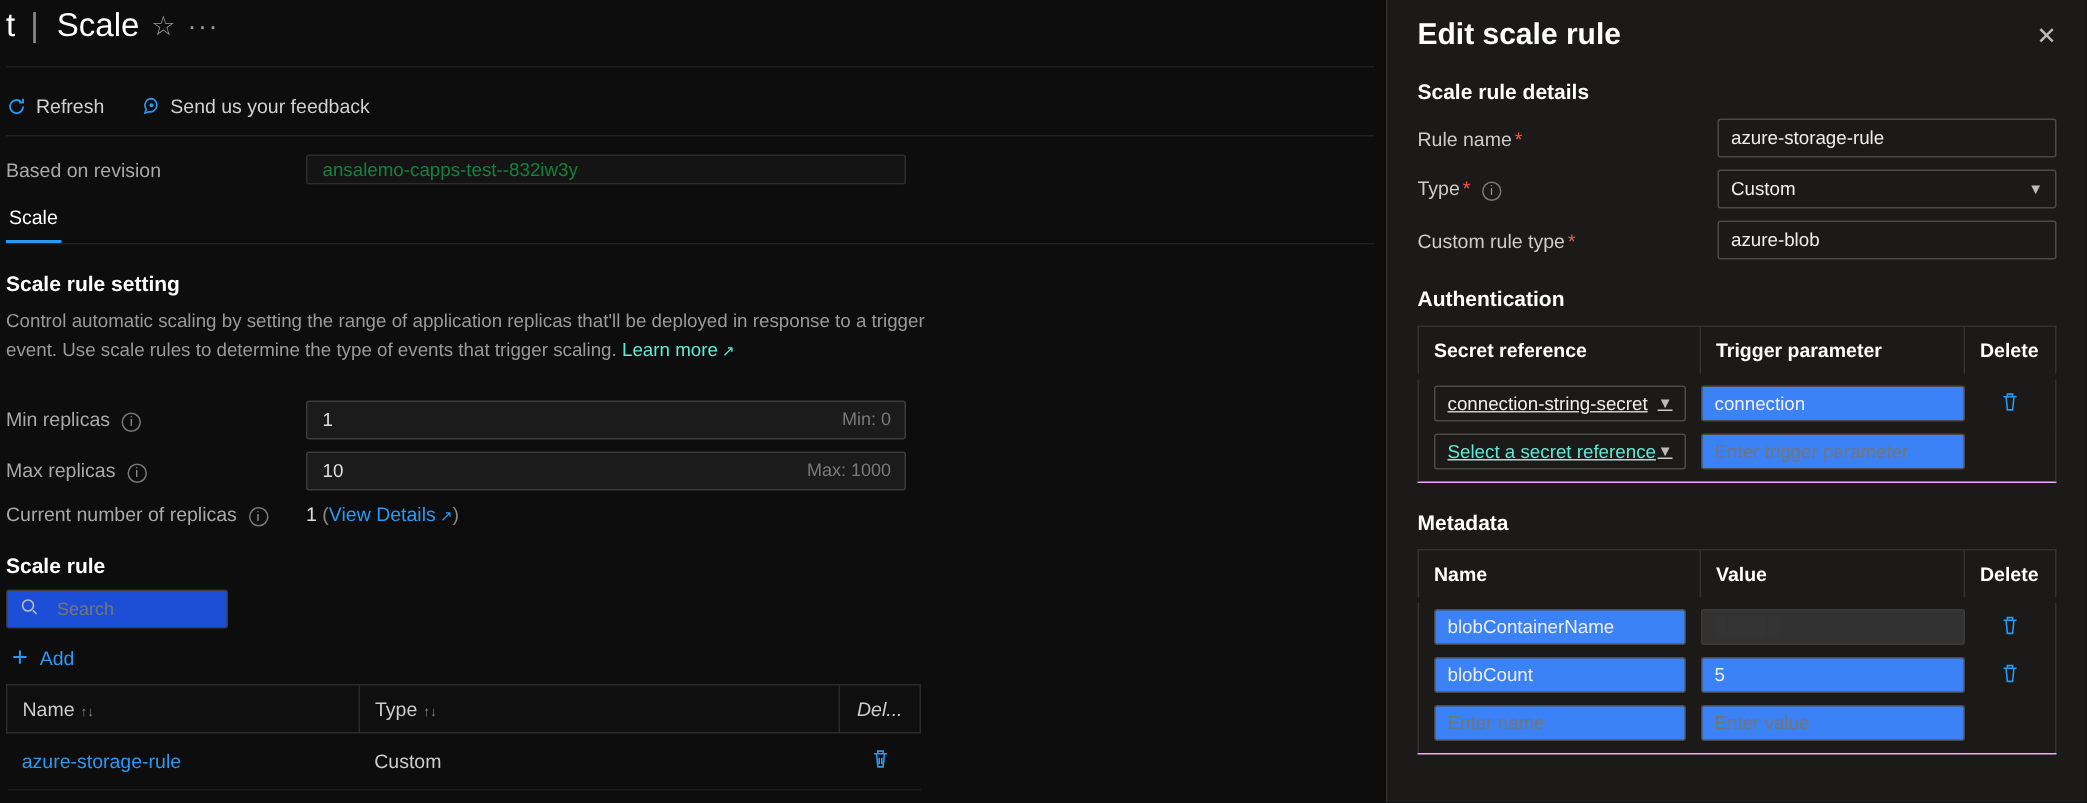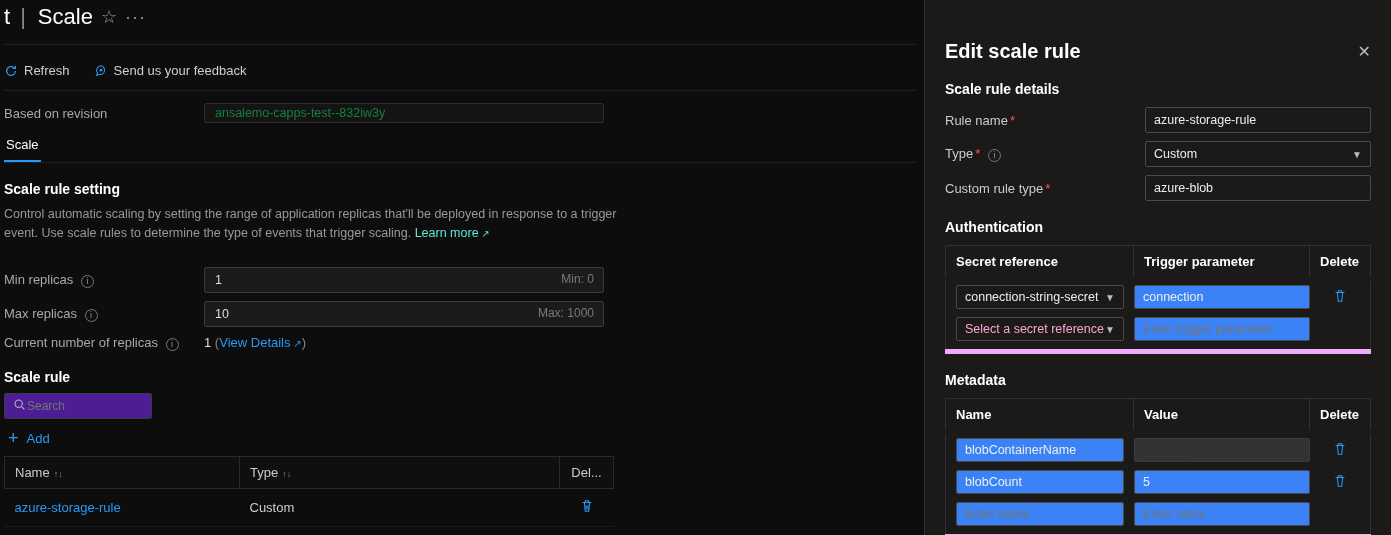--- a/index.html
+++ b/index.html
@@ -42,59 +42,59 @@
     .desc { color:#999; line-height:1.5; max-width:620px; font-size:12.5px;}
     .link { color:#5eead4; cursor:pointer; text-decoration:none;}
     .link:after{ content:" \2197"; font-size:10px;}
 
     .num-input-wrap{ flex:0 0 400px; position:relative; }
     .num-input { width:100%; background:#1b1b1b; border:1px solid #3b3b3b; border-radius:2px; color:#ddd; padding:5px 10px; font-size:12.5px;}
     .hint { position:absolute; right:10px; top:5px; color:#7a7a7a; font-size:12px;}
 
     .info-i { display:inline-block; width:13px;height:13px;border:1px solid #777;border-radius:50%; font-size:9px; line-height:11px; text-align:center; color:#999; margin-left:4px; cursor:help;}
 
-    .search-box { width:148px; display:flex; align-items:center; gap:1px; border:1px solid #3b3b3b; border-radius:2px; padding:4px 8px; background:#4c1d95; margin-top:4px;}
+    .search-box { width:148px; display:flex; align-items:center; gap:12px; border:1px solid #3b3b3b; border-radius:2px; padding:4px 8px; background:#1d4ed8; margin-top:4px;}
     .search-box input { background:transparent; border:none; outline:none; color:#ccc; font-size:12px; width:100%;}
     .search-ico{ color:#bbb; font-size:13px;}
 
     .add-btn { display:inline-flex; align-items:center; gap:8px; color:#2899f5; cursor:pointer; margin:12px 0 10px 4px; font-size:13px;}
     .plus-ico{ font-size:18px; line-height:14px;}
 
     table.rules { width:610px; border-collapse:collapse; }
     table.rules th { text-align:left; font-weight:400; padding:8px 10px; border:1px solid #2a2a2a; font-size:13px; color:#ccc; background:#0f0f0f;}
     table.rules th .sort{ color:#888; font-size:9px; margin-left:4px;}
     table.rules td { padding:10px 10px; border-bottom:1px solid #1b1b1b; font-size:13px;}
-    table.rules .del-col{ width:54px; text-align:center;}
+    table.rules .del-col{ width:54px; text-align:center;font-style:italic;}
     table.rules .type-col{ width:320px;}
 
     .trash { color:#2899f5; cursor:pointer; font-size:14px;}
 
     
-    .panel-head { display:flex; justify-content:space-between; align-items:center; margin-bottom:16px;margin-top:28px;}
+    .panel-head { display:flex; justify-content:space-between; align-items:center; margin-bottom:16px;}
     .panel-title{ font-size:20px; color:#fff; font-weight:600;}
     .close-x{ color:#bbb; font-size:16px; cursor:pointer;}
     .section-sub { color:#fff; font-size:14px; font-weight:600; margin: 18px 0 10px 0;}
 
     .form-row { display:flex; align-items:center; margin:8px 0;}
     .form-label { width:200px; color:#ccc; font-size:13px;}
     .form-label .req{ color:#ff5252; margin-left:2px;}
     .form-input { flex:1; background:#1b1a19; border:1px solid #4b4a48; border-radius:2px; color:#eee; padding:5px 8px; font-size:12.5px; min-width:0;}
     .form-select { flex:1; background:#1b1a19; border:1px solid #4b4a48; border-radius:2px; color:#eee; padding:5px 8px; font-size:12.5px; display:flex; justify-content:space-between; align-items:center; cursor:pointer; min-width:0;}
     .chev { font-size:10px; color:#bbb;}
     
     .grid-head { display:flex; border:1px solid #323130; border-bottom:none; margin-top:6px;}
     .grid-head > div { padding:8px 10px; border-right:1px solid #323130; font-weight:600; color:#fff; font-size:13px;}
     .grid-head > div:last-child{border-right:none;}
     .gc-a{ flex:0 0 188px;}
     .gc-b{ flex:1;}
     .gc-c{ flex:0 0 60px; text-align:left;}
 
     .grid-row { display:flex; align-items:center; padding:4px 10px 4px 10px; gap:10px; border-left:1px solid #323130; border-right:1px solid #323130;}
     .grid-row:last-of-type{ padding-bottom:8px; }
-    .grid-wrap { border-bottom:5px solid #f0abfc; padding-top:4px;}
+    .grid-wrap { border-bottom:1px solid #f0abfc; padding-top:4px;text-decoration:underline;}
     .gc-a-in{ flex:0 0 168px;}
     .gc-b-in{ flex:1;}
     .gc-c-in{ flex:0 0 40px; text-align:center;}
 
     .mini-input{ width:100%; background:#3b82f6; border:1px solid #4b4a48; border-radius:2px; color:#eee; padding:4px 8px; font-size:12.5px;}
     .mini-select{ width:100%; background:#1b1a19; border:1px solid #4b4a48; border-radius:2px; color:#eee; padding:4px 8px; font-size:12.5px; display:flex; justify-content:space-between; align-items:center; cursor:pointer;}
 
     .masked{ color:#333; background:#323232; border-color:#3b3b3b; user-select:none;}
   </style>
 </head>
@@ -258,21 +258,21 @@
           </span>
         </span>
       <span class="gc-b-in"><input class="mini-input" value="connection" style=""></span>
       <span class="gc-c-in"><span class="trash"><svg width="14" height="14" viewBox="0 0 16 16">
               <path fill="none" stroke="#2899f5" stroke-width="1.2" d="M3 4h10M6 4V2h4v2M5 4l1 10h4l1-10"></path>
             </svg></span></span>
     </div>
     <div class="grid-row">
       <span class="gc-a-in">
           <span class="mini-select">
-            <span style="color:#f9a8d4">Select a secret reference</span>
+            <span style="color:#5eead4">Select a secret reference</span>
             <span class="chev">▼</span>
           </span>
         </span>
       <span class="gc-b-in"><input class="mini-input" placeholder="Enter trigger parameter" style=""></span>
       <span class="gc-c-in"></span>
     </div>
   </div>
 
   <div class="section-sub">Metadata</div>
   <div class="grid-head">

